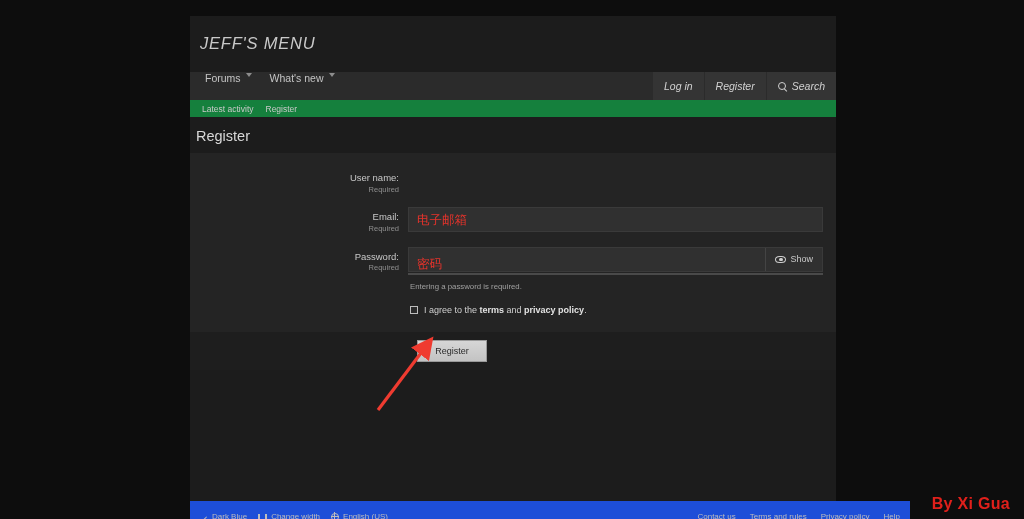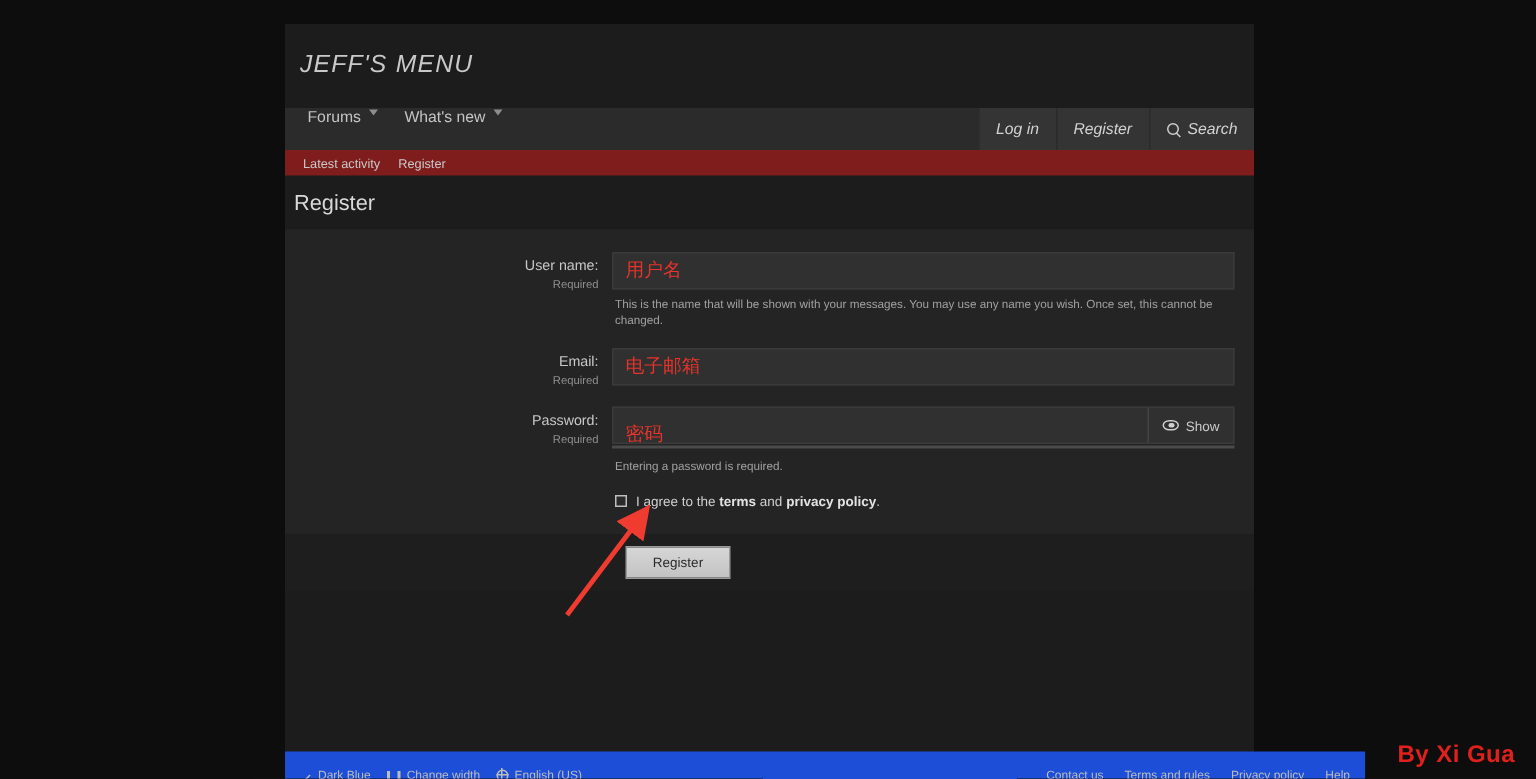--- a/index.html
+++ b/index.html
@@ -72,21 +72,21 @@
   }
   .ico-search::after {
     content:""; position:absolute; left:6px; top:6px;
     width:4px; height:1.2px; background:#cfcfcf; transform:rotate(45deg);
     transform-origin: left center;
   }
 
   
   .subnav {
     height: 17px;
-    background: #7f1d1d;
+    background: #15803d;
     display: flex; align-items: center;
     padding-left: 6px;
     gap: 0;
   }
   .subnav-item {
     font-size: 8.5px;
     color: #c9c9c9;
     padding: 0 6px;
     white-space: nowrap;
   }
@@ -257,26 +257,20 @@
 
     <div class="page-title">Register</div>
 
     <div class="form-block">
 
       <div class="row">
         <div class="label-col">
           <span class="lbl">User name:</span>
           <span class="req">Required</span>
         </div>
-        <div class="field-col">
-          <div class="input">
-            <span class="val">用户名</span>
-          </div>
-          <div class="hint">This is the name that will be shown with your messages. You may use any name you wish. Once set, this cannot be changed.</div>
-        </div>
       </div>
 
       <div class="row">
         <div class="label-col">
           <span class="lbl">Email:</span>
           <span class="req">Required</span>
         </div>
         <div class="field-col">
           <div class="input">
             <span class="val">电子邮箱</span>

